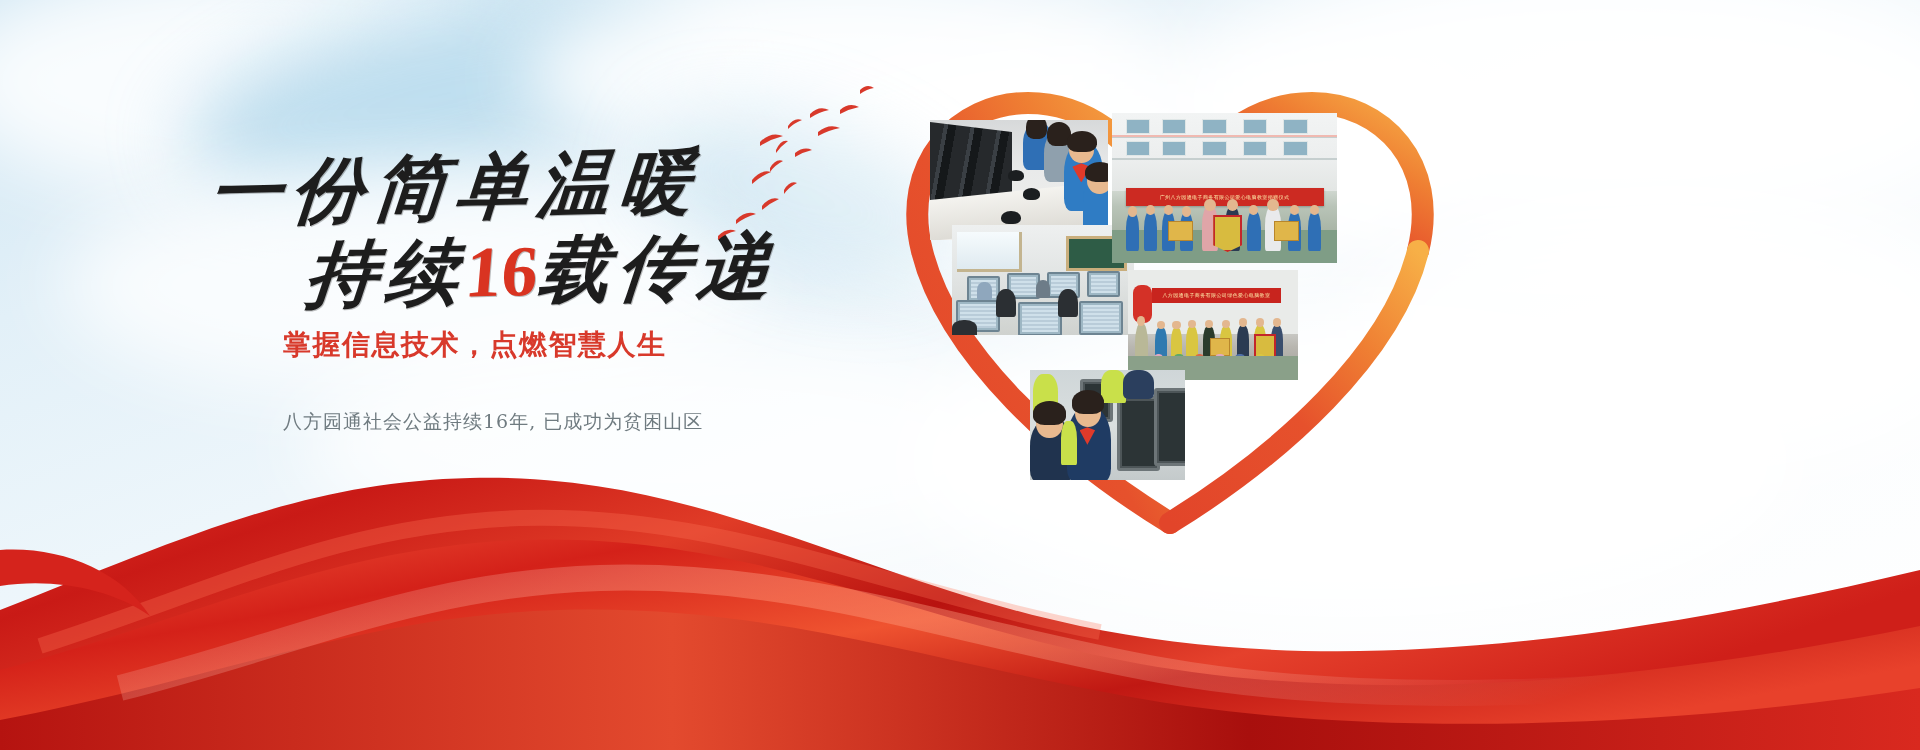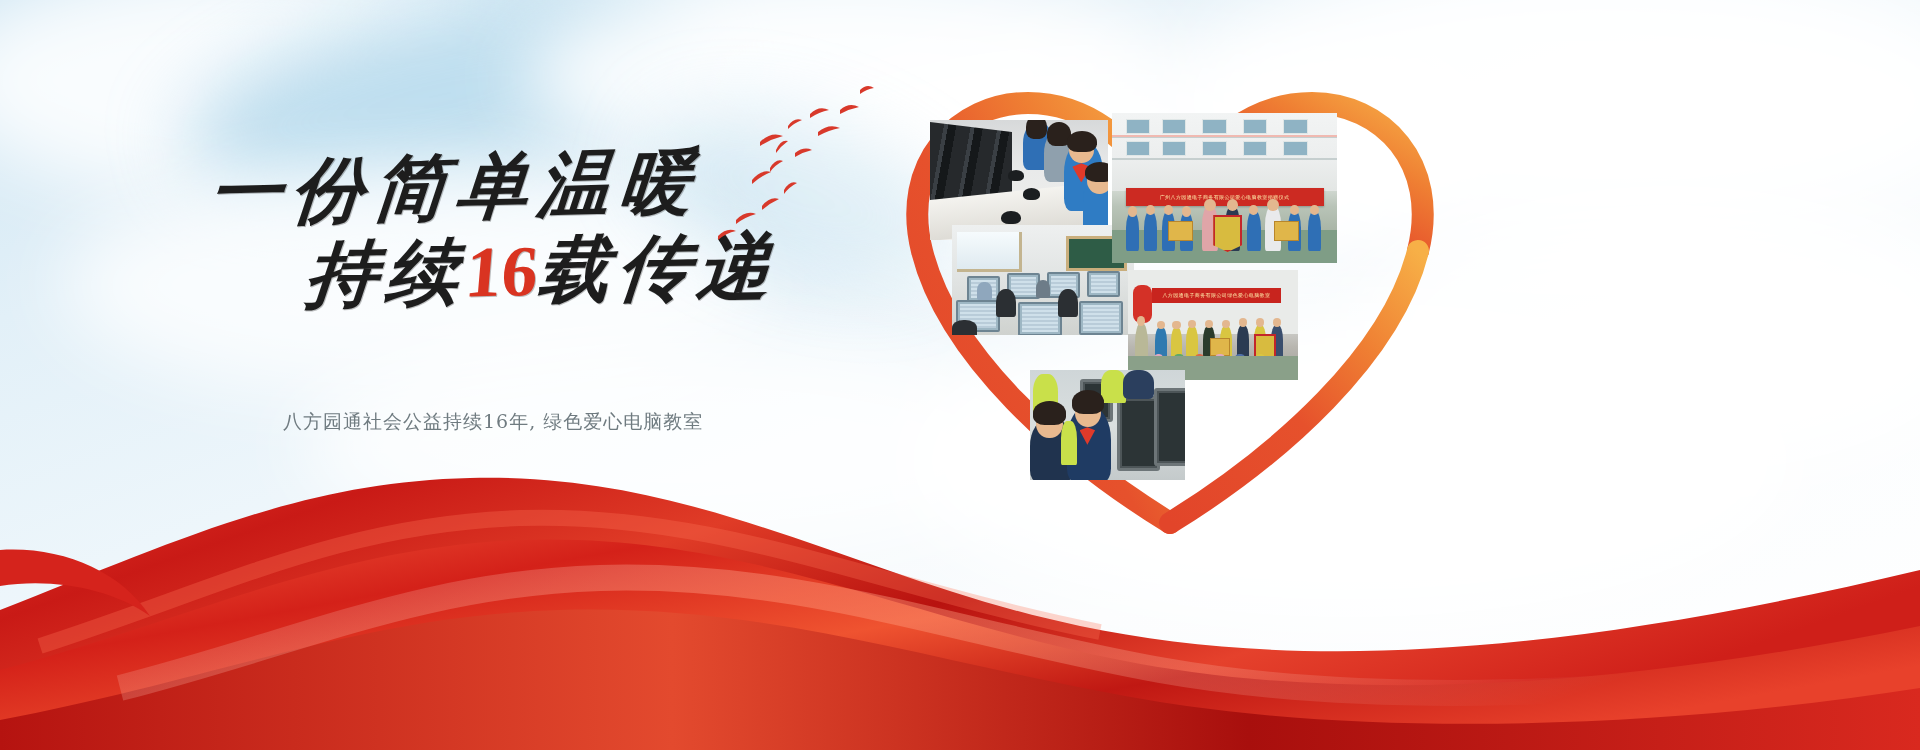--- a/index.html
+++ b/index.html
@@ -153,24 +153,25 @@
   </div>
 
   <div class="copy">
 
     <div class="headline">
       <div class="hl-line hl1">一份简单温暖</div>
       <div class="hl-line hl2"><span>持续</span><span class="num">16</span><span>载传递</span></div>
     </div>
 
     <div class="sub">
+      <div class="sub-line">掌握信息技术，点燃智慧人生</div>
     </div>
 
     <div class="desc">
-      <div class="desc-line">八方园通社会公益持续16年, 绿色爱心电脑教室</div>
+      <div class="desc-line">八方园通社会公益持续16年, 已成功为贫困山区</div>
     </div>
   </div>
 
   <div class="birds">
     <svg width="230" height="220" viewBox="0 0 230 220">
       <g fill="#d8392b">
         <path d="M160 10 q7-7 14-2 q-7 1-14 6 z"></path>
         <path d="M140 30 q9-8 19-3 q-10 2-19 7 z"></path>
         <path d="M110 34 q9-9 19-4 q-10 2-19 8 z"></path>
         <path d="M88 46 q6-9 14-6 q-8 3-14 9 z"></path>

